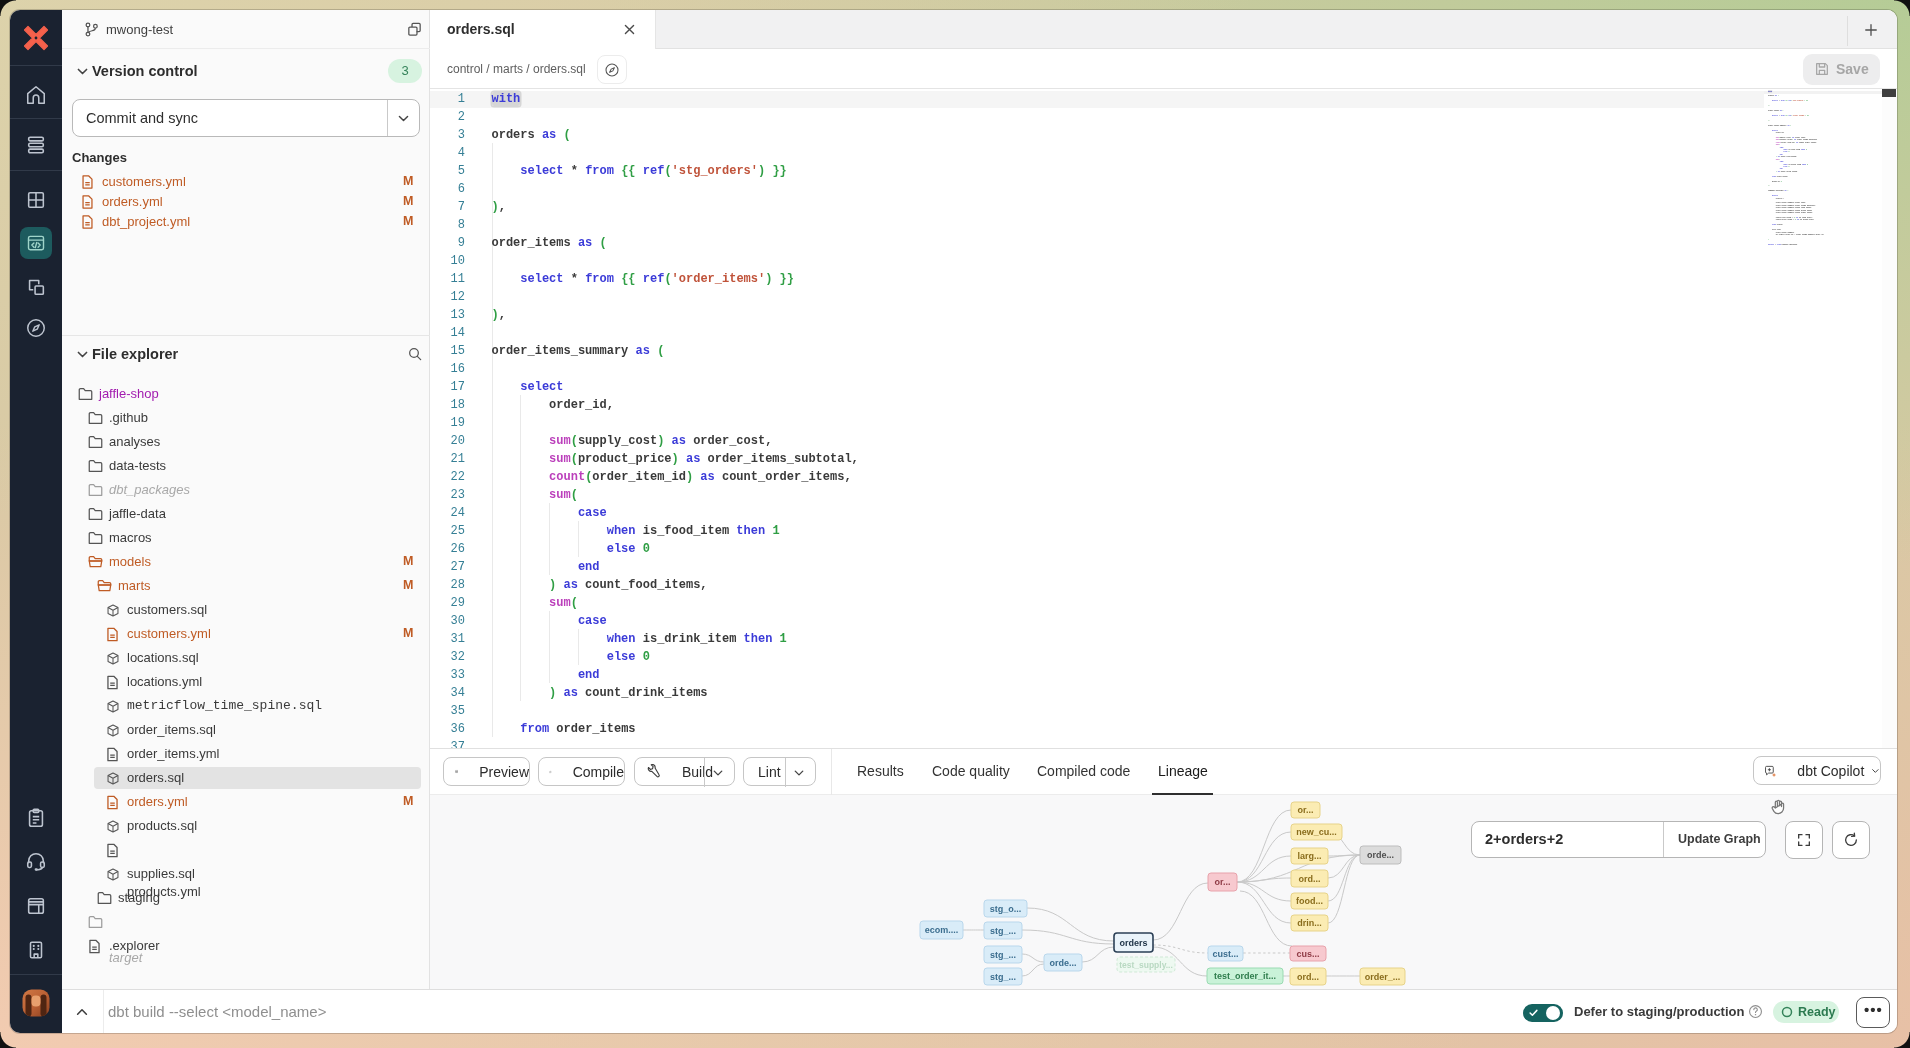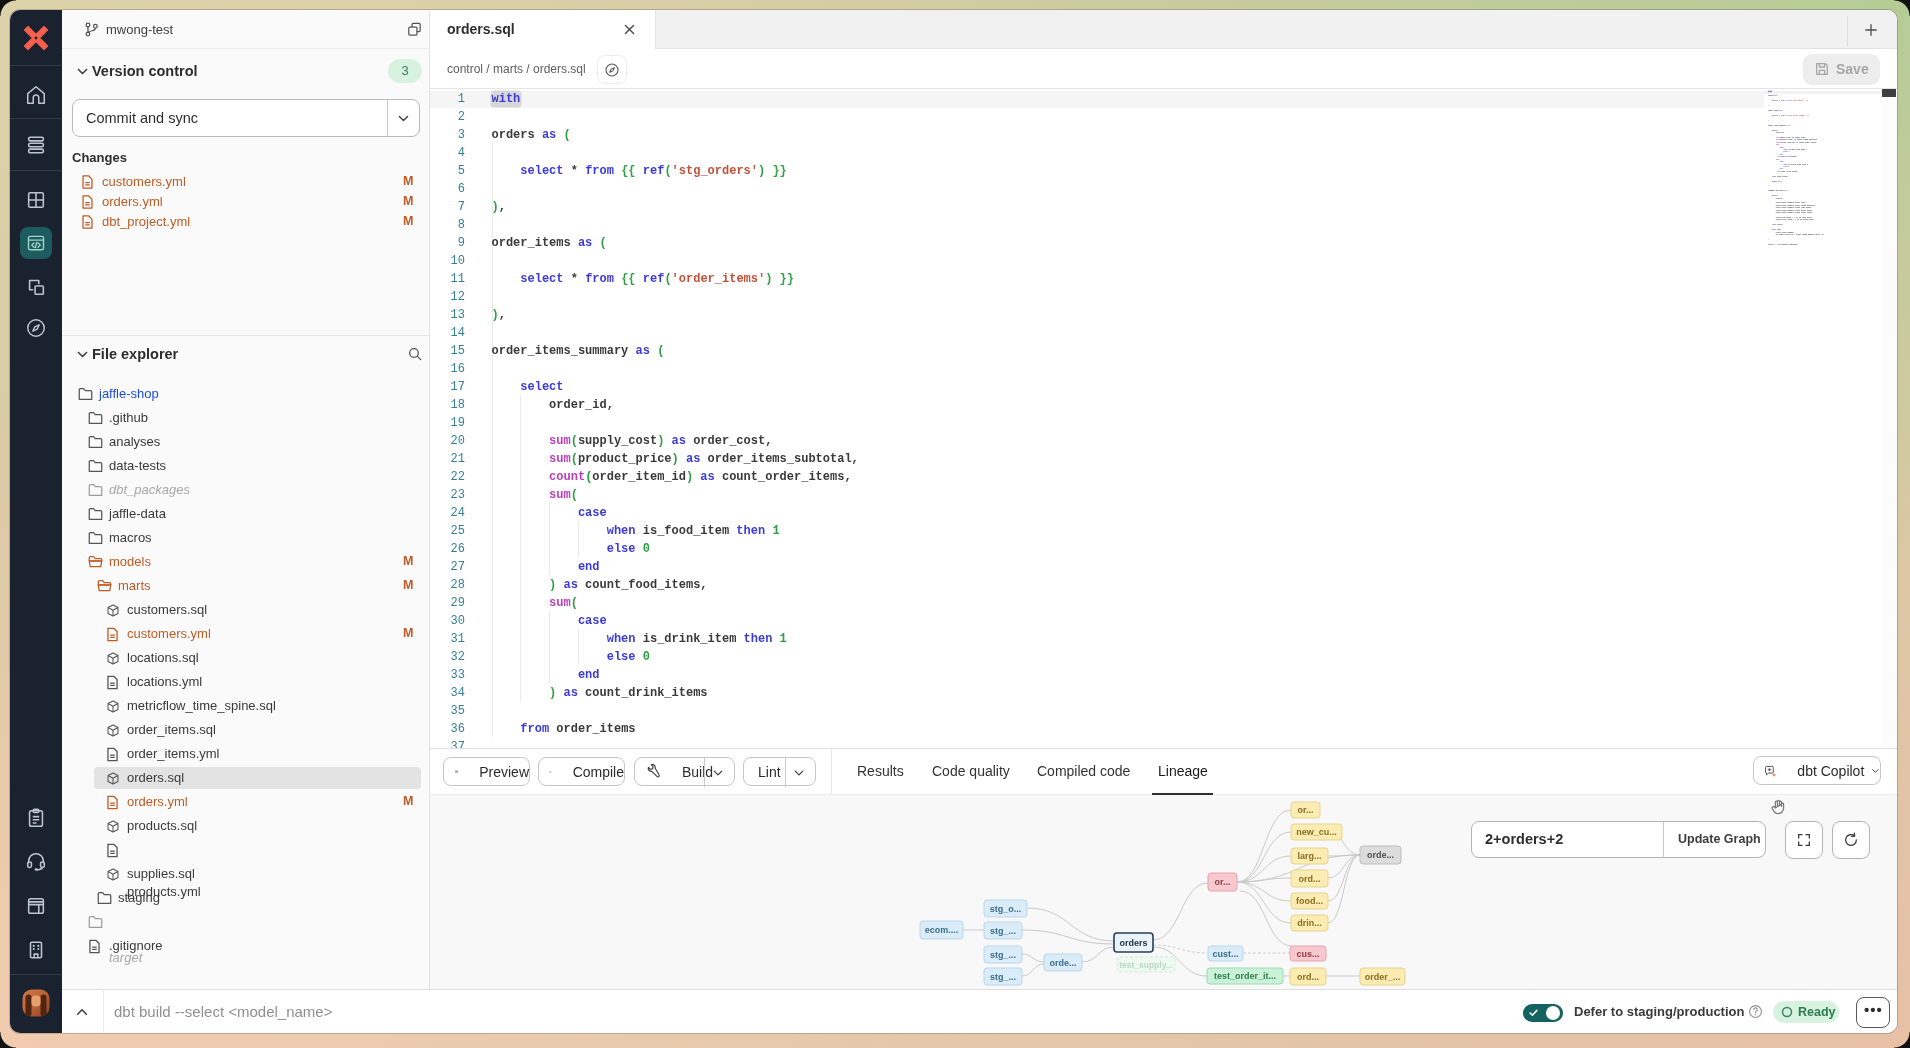--- a/index.html
+++ b/index.html
@@ -212,21 +212,21 @@
         <circle cx="10.5" cy="10.5" r="6.5"></circle>
         <path d="M15.5 15.5 L20.5 20.5" stroke-linecap="round"></path>
       </svg>
 <div class="abs" id="tree" style="left:0;top:372px;width:368px;font-size:13px;color:#3a3a3a">
 <div style="height:24px;position:relative">
           <span class="abs" style="left:16px;top:5px">
             <svg width="15" height="14" viewBox="0 0 24 22" fill="none" stroke="#555" stroke-width="2" stroke-linejoin="round">
               <path d="M2 19.5 V4.5 a2 2 0 0 1 2-2 h5 l2.5 3 H20 a2 2 0 0 1 2 2 V19.5 Z"></path>
             </svg>
           </span>
-          <span class="abs" style="left:37px;top:4px;color:#1d4ed8;">jaffle-shop</span>
+          <span class="abs" style="left:37px;top:4px;color:#a21caf;">jaffle-shop</span>
         </div>
 <div style="height:24px;position:relative">
           <span class="abs" style="left:26px;top:5px">
             <svg width="15" height="14" viewBox="0 0 24 22" fill="none" stroke="#555" stroke-width="2" stroke-linejoin="round">
               <path d="M2 19.5 V4.5 a2 2 0 0 1 2-2 h5 l2.5 3 H20 a2 2 0 0 1 2 2 V19.5 Z"></path>
             </svg>
           </span>
           <span class="abs" style="left:47px;top:4px;color:#3a3a3a;">.github</span>
         </div>
 <div style="height:24px;position:relative">
@@ -326,21 +326,21 @@
           </span>
           <span class="abs" style="left:65px;top:4px;color:#3a3a3a;">locations.yml</span>
         </div>
 <div style="height:24px;position:relative">
           <span class="abs" style="left:44px;top:5px">
             <svg width="14" height="15" viewBox="0 0 24 24" fill="none" stroke="#555" stroke-width="1.8" stroke-linejoin="round">
               <path d="M12 2.5 L20.5 7 V17 L12 21.5 L3.5 17 V7 Z"></path>
               <path d="M3.5 7 L12 11.5 L20.5 7 M12 11.5 V21.5"></path>
             </svg>
           </span>
-          <span class="abs" style="left:65px;top:4px;color:#3a3a3a;">metricflow_time_spine.sql</span>
+          <span class="abs" style="left:65px;top:4px;color:#3a3a3a;font-family:Liberation Mono, monospace;">metricflow_time_spine.sql</span>
         </div>
 <div style="height:24px;position:relative">
           <span class="abs" style="left:44px;top:5px">
             <svg width="14" height="15" viewBox="0 0 24 24" fill="none" stroke="#555" stroke-width="1.8" stroke-linejoin="round">
               <path d="M12 2.5 L20.5 7 V17 L12 21.5 L3.5 17 V7 Z"></path>
               <path d="M3.5 7 L12 11.5 L20.5 7 M12 11.5 V21.5"></path>
             </svg>
           </span>
           <span class="abs" style="left:65px;top:4px;color:#3a3a3a;">order_items.sql</span>
         </div>
@@ -416,21 +416,21 @@
           </span>
           <span class="abs" style="left:47px;top:4px;color:#a8a8a8;font-style:italic;margin-top:36px;">target</span>
         </div>
 <div style="height:24px;position:relative">
           <span class="abs" style="left:26px;top:5px">
             <svg width="13" height="15" viewBox="0 0 20 22" fill="none" stroke="#555" stroke-width="2" stroke-linejoin="round">
               <path d="M3 1.5 h9 l5 5 V20.5 H3 Z"></path>
               <path d="M6.5 12 h7 M6.5 15.5 h7"></path>
             </svg>
           </span>
-          <span class="abs" style="left:47px;top:4px;color:#3a3a3a;">.gitignore</span>
+          <span class="abs" style="left:47px;top:4px;color:#3a3a3a;">.explorer</span>
         </div>
 </div>
 </div>
 
 <div class="editor" id="editor">
 
 <div class="abs" style="left:0;top:0;width:1467px;height:39px;background:#f1f1f2;border-bottom:1px solid #e2e2e2"></div>
 <div class="abs" style="left:0;top:0;width:226px;height:40px;background:#fff;border-right:1px solid #e5e5e5"></div>
 <span class="abs" style="left:17px;top:11px;font-size:14px;font-weight:bold;color:#2e2e2e">orders.sql</span>
 <svg class="abs" style="left:193px;top:13px" width="13" height="13" viewBox="0 0 16 16" fill="none" stroke="#4a4a4a" stroke-width="1.7" stroke-linecap="round">
@@ -652,21 +652,21 @@
           <path fill="#fff" stroke="#777" stroke-width="1.6" stroke-linejoin="round" stroke-linecap="round" d="M8 12 V6.5 a1.3 1.3 0 0 1 2.6 0 V11 m0-5.5 a1.3 1.3 0 0 1 2.6 0 V11 m0-4.5 a1.3 1.3 0 0 1 2.6 0 V12 m0-3 a1.3 1.3 0 0 1 2.6 0 v5 a7 7 0 0 1-7 7 c-2.5 0-4-1-5.2-2.8 L4.2 14.5 a1.6 1.6 0 0 1 2.6-1.8 L8 14 Z"></path>
         </svg>
 </div>
 </div>
 
 <div class="abs" id="statusbar" style="left:52px;top:979px;width:1835px;height:44px;background:#fff;border-top:1px solid #dedede">
 <svg class="abs" style="left:13px;top:15px" width="14" height="14" viewBox="0 0 16 16" fill="none" stroke="#3f3f3f" stroke-width="1.8" stroke-linecap="round" stroke-linejoin="round">
         <path d="M3 10.5 l5-5 5 5"></path>
       </svg>
 <div class="abs" style="left:41px;top:0;width:1px;height:44px;background:#ececec"></div>
-<span class="abs" style="left:52px;top:13px;font-size:15px;color:#8f8f8f">dbt build --select &lt;model_name&gt;</span>
+<span class="abs" style="left:46px;top:13px;font-size:15px;color:#8f8f8f">dbt build --select &lt;model_name&gt;</span>
 <div class="abs" style="left:1461px;top:14px;width:40px;height:18px;background:#156360;border-radius:9px">
 <svg class="abs" style="left:6px;top:5px" width="9" height="8" viewBox="0 0 12 10" fill="none" stroke="#fff" stroke-width="2" stroke-linecap="round" stroke-linejoin="round">
           <path d="M1.5 5 L4.5 8 L10.5 1.5"></path>
         </svg>
 <div class="abs" style="left:23px;top:2px;width:14px;height:14px;background:#fff;border-radius:7px"></div>
 </div>
 <span class="abs" style="left:1512px;top:14px;font-size:13px;font-weight:bold;color:#3a3a3a;white-space:nowrap">Defer to staging/production</span>
 <svg class="abs" style="left:1686px;top:14px" width="15" height="15" viewBox="0 0 24 24" fill="none" stroke="#8f8f8f" stroke-width="1.8">
         <circle cx="12" cy="12" r="9.5"></circle>
         <path d="M9.3 9 a2.8 2.8 0 1 1 3.9 2.6 c-.8.35-1.2.9-1.2 1.9" stroke-linecap="round"></path>

